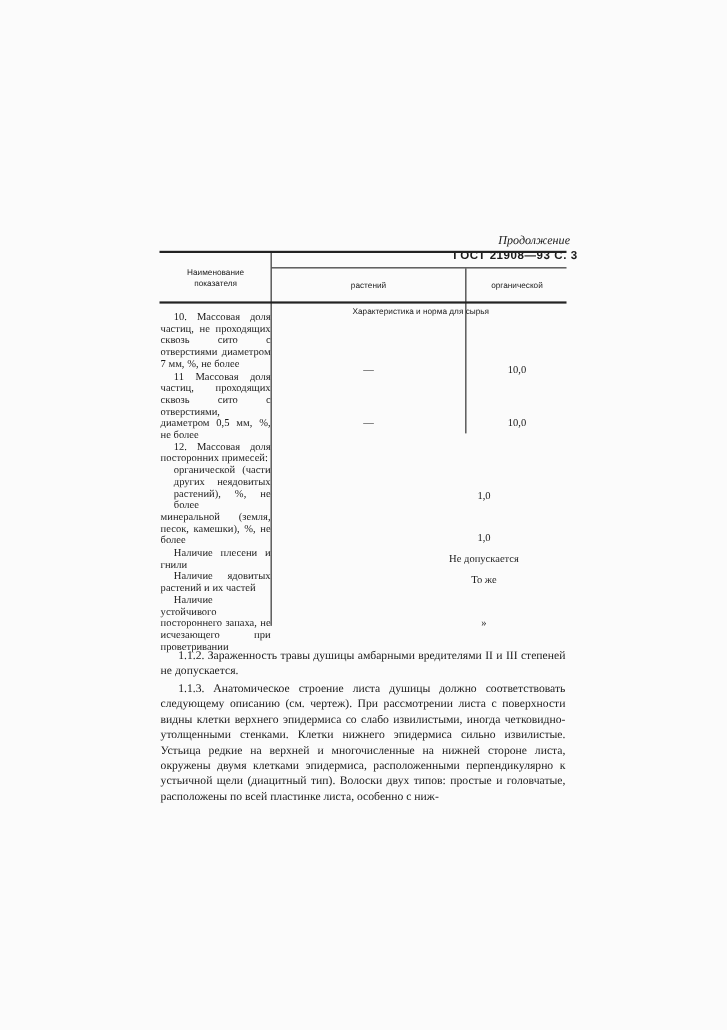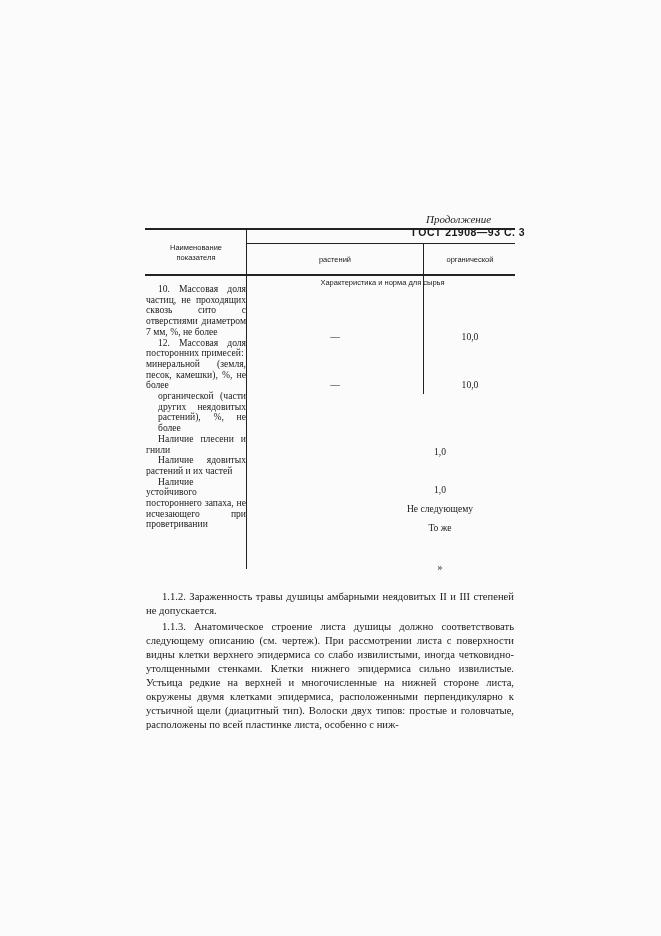--- a/index.html
+++ b/index.html
@@ -2,21 +2,21 @@
 <html><head>
   <meta charset="utf-8">
   <style>
     html, body { margin: 0; padding: 0; }
     body {
       width: 661px; height: 936px; background: #fbfbfb; position: relative; overflow: hidden;
       font-family: "Liberation Serif", "DejaVu Serif", serif; color: #1a1a1a;
     }
     .abs { position: absolute; }
     .header-code { left: 412px; top: 194px; font-family: "Liberation Sans", sans-serif; font-weight: bold; font-size: 10.5px; letter-spacing: 0.5px; margin-top: 32px; }
-    .continuation { left: 426px; top: 213px; font-style: italic; font-size: 11px; }
+    .continuation { left: 453px; top: 213px; font-style: italic; font-size: 11px; }
     .hline { position: absolute; background: #222; height: 1px; }
     .vline { position: absolute; background: #222; width: 1px; }
     .th { position: absolute; font-family: "Liberation Sans", sans-serif; font-size: 7.5px; text-align: center; line-height: 10px; }
     .cell-text { position: absolute; left: 146px; width: 100px; font-size: 9.6px; line-height: 10.7px; text-align: justify; }
     .cell-text .ind { text-indent: 12px; }
     .cell-text .sub { padding-left: 12px; }
     .cell-text p { margin: 0; }
     .val { position: absolute; font-size: 9.6px; text-align: center; }
     .para { position: absolute; left: 146px; width: 368px; font-size: 10.6px; line-height: 14px; text-align: justify; }
     .para p { margin: 0; text-indent: 16px; }
@@ -33,36 +33,37 @@
 <div class="vline" style="left:246px; top:229px; height:340px;"></div>
 <div class="vline" style="left:423px; top:244px; height:150px;"></div>
 
 <div class="th" style="left:150px; top:243px; width:92px;">Наименование показателя</div>
 <div class="th" style="left:250px; top:232px; width:265px;margin-top:46px;">Характеристика и норма для сырья</div>
 <div class="th" style="left:250px; top:255px; width:170px;">растений</div>
 <div class="th" style="left:425px; top:255px; width:90px;">органической</div>
 
 <div class="cell-text" style="top:284px;">
   <p class="ind">10. Массовая доля частиц, не проходящих сквозь сито с отверстиями диаметром 7 мм, %, не более</p>
+  <p class="ind">11 Массовая доля частиц, проходящих сквозь сито с отверстиями, диаметром 0,5 мм, %, не более</p>
   <p class="ind">12. Массовая доля посторонних примесей:</p>
+  <p class="sub">органической (части других неядовитых растений), %, не более</p>
   <p class="sub" style="padding-left:0;">минеральной (земля, песок, камешки), %, не более</p>
-  <p class="sub">органической (части других неядовитых растений), %, не более</p>
   <p class="ind">Наличие плесени и гнили</p>
   <p class="ind">Наличие ядовитых растений и их частей</p>
   <p class="ind">Наличие устойчивого постороннего запаха, не исчезающего при проветривании</p>
 </div>
 
 <div class="val" style="left:320px; top:331px; width:30px;">—</div>
 <div class="val" style="left:450px; top:331px; width:40px;">10,0</div>
 <div class="val" style="left:320px; top:379px; width:30px;">—</div>
 <div class="val" style="left:450px; top:379px; width:40px;">10,0</div>
 <div class="val" style="left:420px; top:446px; width:40px;">1,0</div>
 <div class="val" style="left:420px; top:484px; width:40px;">1,0</div>
-<div class="val" style="left:395px; top:503px; width:90px;">Не следующему</div>
+<div class="val" style="left:395px; top:503px; width:90px;">Не допускается</div>
 <div class="val" style="left:415px; top:522px; width:50px;text-align:center;">То же</div>
 <div class="val" style="left:430px; top:561px; width:20px;">»</div>
 
 <div class="para" style="top:590px;">
-  <p>1.1.2. Зараженность травы душицы амбарными неядовитых II и III степеней не допускается.</p>
+  <p>1.1.2. Зараженность травы душицы амбарными вредителями II и III степеней не допускается.</p>
 </div>
 <div class="para" style="top:620px;">
   <p>1.1.3. Анатомическое строение листа душицы должно соответствовать следующему описанию (см. чертеж). При рассмотрении листа с поверхности видны клетки верхнего эпидермиса со слабо извилистыми, иногда четковидно-утолщенными стенками. Клетки нижнего эпидермиса сильно извилистые. Устьица редкие на верхней и многочисленные на нижней стороне листа, окружены двумя клетками эпидермиса, расположенными перпендикулярно к устьичной щели (диацитный тип). Волоски двух типов: простые и головчатые, расположены по всей пластинке листа, особенно с ниж-</p>
 </div>
 
 </body></html>

